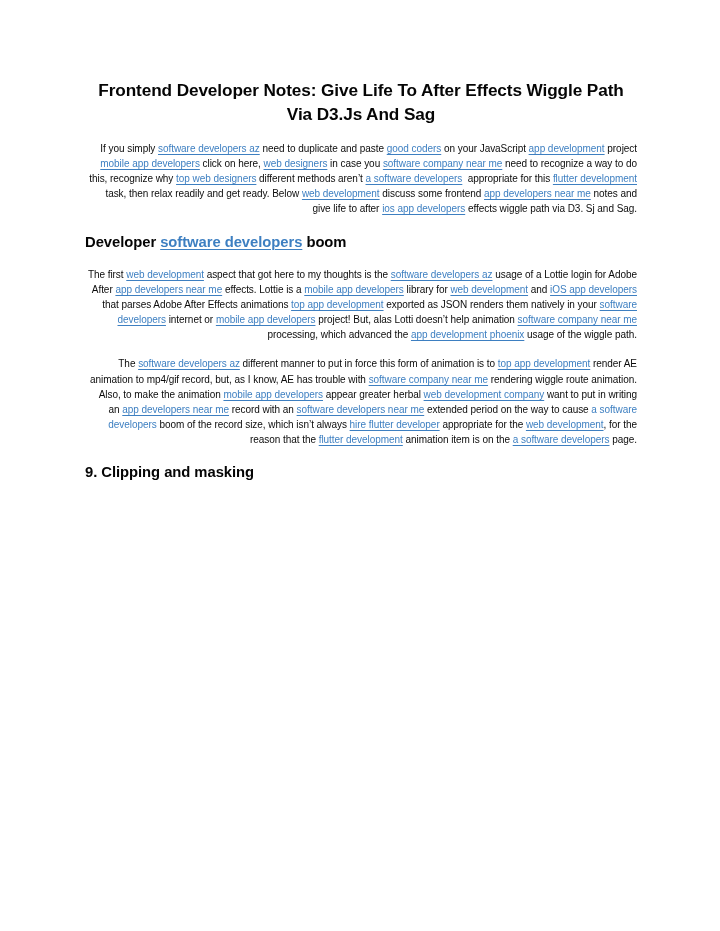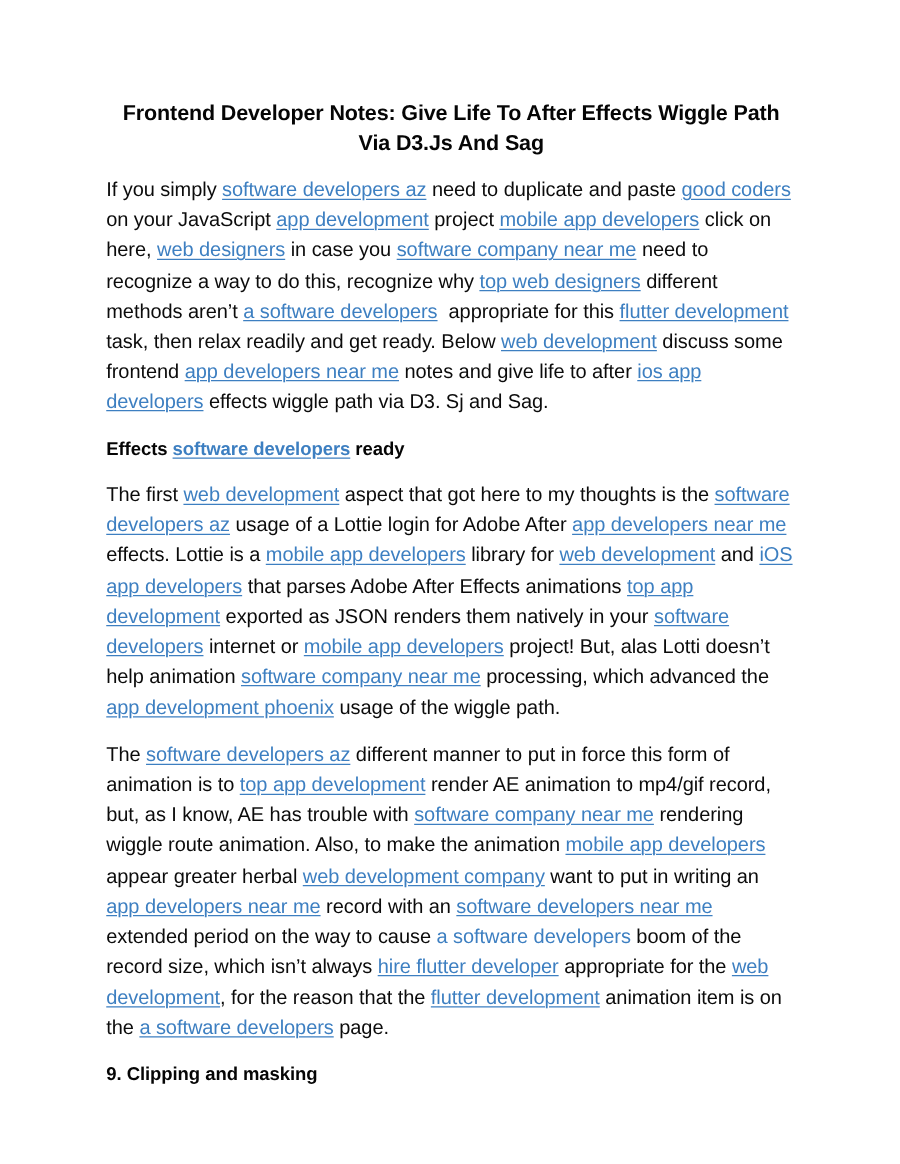--- a/index.html
+++ b/index.html
@@ -31,24 +31,24 @@
   .doc-title {
     font-size: 17.2px;
     font-weight: bold;
     line-height: 1.42;
     text-align: center;
     margin: 0 0 14px 0;
     letter-spacing: -0.1px;
     color: #050505;
   }
   p.body-text {
-    font-size: 16px;
+    font-size: 10px;
     line-height: 1.515;
     margin: 0 0 14px 0;
-    text-align: left;
+    text-align: right;
     color: #0b0b0b;
     letter-spacing: -0.05px;
   }
   h2.sub-heading {
     font-size: 14.8px;
     font-weight: bold;
     line-height: 1.5;
     margin: 0 0 14px 0;
     color: #050505;
     letter-spacing: -0.05px;
@@ -82,21 +82,21 @@
 <div class="page">
   <div class="content">
 
     <h1 class="doc-title">
       <span class="seg">Frontend Developer Notes: Give Life To After Effects Wiggle</span>
       <span class="seg">Path Via D3.Js And Sag</span>
     </h1>
 
     <p class="body-text"><span class="seg">If you simply </span><a class="kw">software developers az</a><span class="seg"> need to duplicate and paste </span><a class="kw">good coders</a><span class="seg"> on your JavaScript </span><a class="kw">app development</a><span class="seg"> project </span><a class="kw">mobile app developers</a><span class="seg"> click on here, </span><a class="kw">web designers</a><span class="seg"> in case you </span><a class="kw">software company near me</a><span class="seg"> need to recognize a way to do this, recognize why </span><a class="kw">top web designers</a><span class="seg"> different methods aren’t </span><a class="kw">a software developers</a><span class="seg">  appropriate for this </span><a class="kw">flutter development</a><span class="seg"> task, then relax readily and get ready. Below </span><a class="kw">web development</a><span class="seg"> discuss some frontend </span><a class="kw">app developers near me</a><span class="seg"> notes and give life to after </span><a class="kw">ios app developers</a><span class="seg"> effects wiggle path via D3. Sj and Sag.</span></p>
 
-    <h2 class="sub-heading"><span class="seg">Effects </span><a class="kw">software developers</a><span class="seg"> ready</span></h2>
+    <h2 class="sub-heading"><span class="seg">Developer </span><a class="kw">software developers</a><span class="seg"> boom</span></h2>
 
 
     <p class="body-text"><span class="seg">The first </span><a class="kw">web development</a><span class="seg"> aspect that got here to my thoughts is the </span><a class="kw">software developers az</a><span class="seg"> usage of a Lottie login for Adobe After </span><a class="kw">app developers near me</a><span class="seg"> effects. Lottie is a </span><a class="kw">mobile app developers</a><span class="seg"> library for </span><a class="kw">web development</a><span class="seg"> and </span><a class="kw">iOS app developers</a><span class="seg"> that parses Adobe After Effects animations </span><a class="kw">top app development</a><span class="seg"> exported as JSON renders them natively in your </span><a class="kw">software developers</a><span class="seg"> internet or </span><a class="kw">mobile app developers</a><span class="seg"> project! But, alas Lotti doesn’t help animation </span><a class="kw">software company near me</a><span class="seg"> processing, which advanced the </span><a class="kw">app development phoenix</a><span class="seg"> usage of the wiggle path.</span></p>
 
 
     <p class="body-text"><span class="seg">The </span><a class="kw">software developers az</a><span class="seg"> different manner to put in force this form of animation is to </span><a class="kw">top app development</a><span class="seg"> render AE animation to mp4/gif record, but, as I know, AE has trouble with </span><a class="kw">software company near me</a><span class="seg"> rendering wiggle route animation. Also, to make the animation </span><a class="kw">mobile app developers</a><span class="seg"> appear greater herbal </span><a class="kw">web development company</a><span class="seg"> want to put in writing an </span><a class="kw">app developers near me</a><span class="seg"> record with an </span><a class="kw">software developers near me</a><span class="seg"> extended period on the way to cause </span><a class="kw plain">a software developers</a><span class="seg"> boom of the record size, which isn’t always </span><a class="kw">hire flutter developer</a><span class="seg"> appropriate for the </span><a class="kw">web development</a><span class="seg">, for the reason that the </span><a class="kw">flutter development</a><span class="seg"> animation item is on the </span><a class="kw">a software developers</a><span class="seg"> page.</span></p>
 
     <h3 class="num-heading">9. Clipping and masking</h3>
 
   </div>

